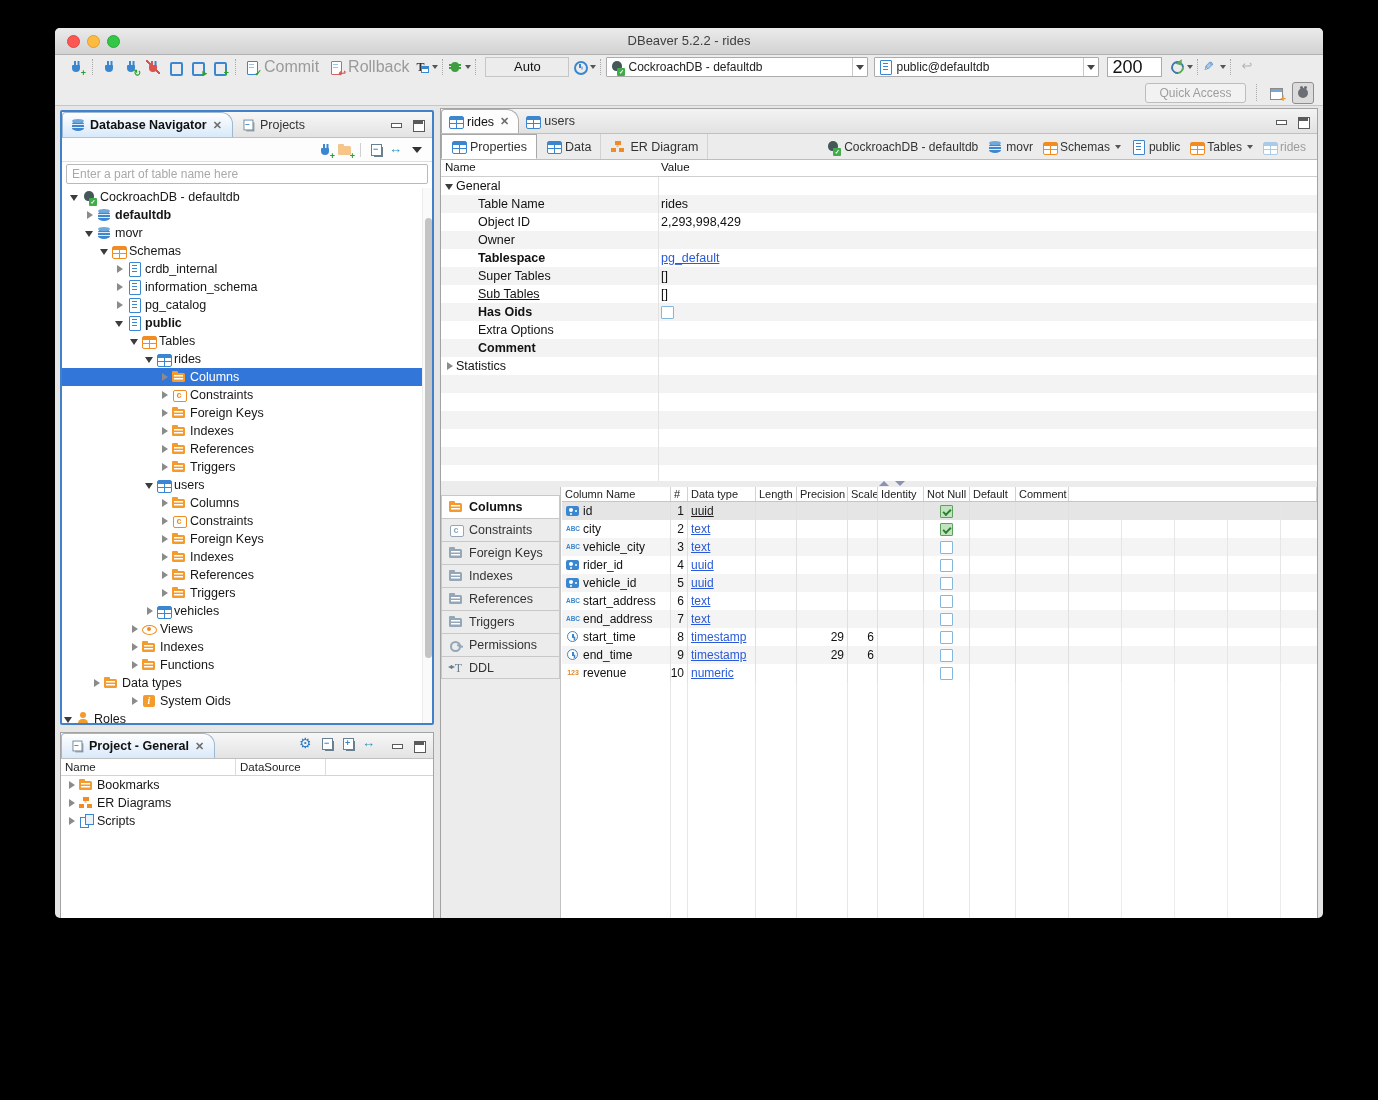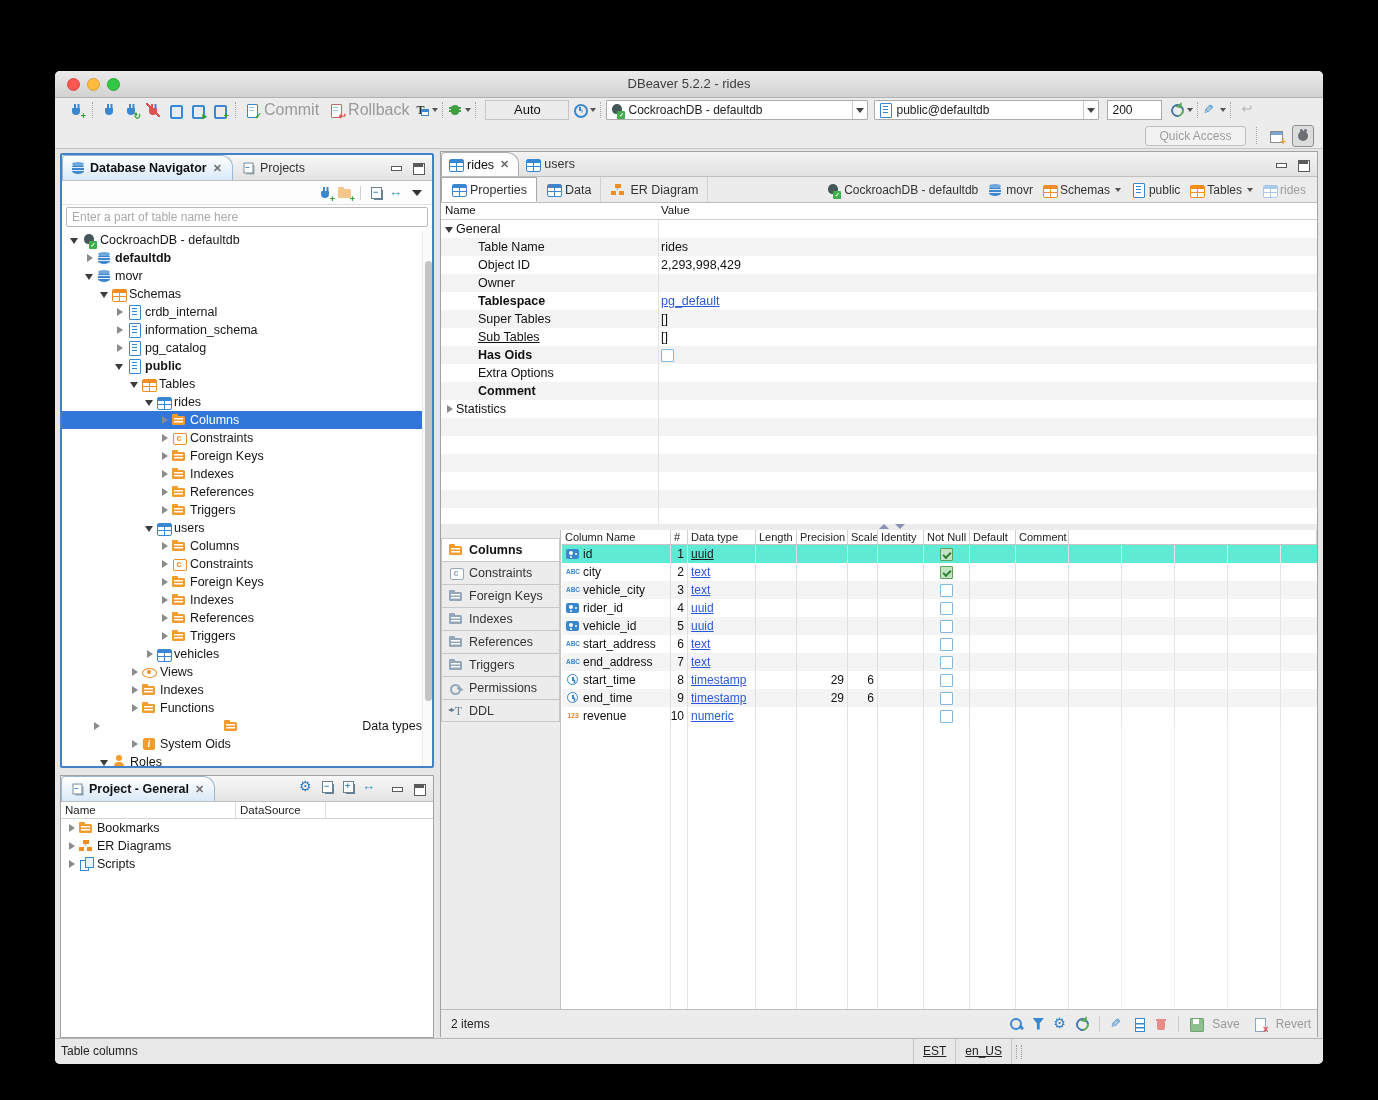--- a/index.html
+++ b/index.html
@@ -1,17 +1,17 @@
 <!DOCTYPE html>
 <html><head>
 <meta charset="utf-8">
 <style>
   * { margin:0; padding:0; box-sizing:border-box; }
   html,body { width:1378px; height:1100px; background:#000; font-family:"Liberation Sans", sans-serif; overflow:hidden; }
-  .window { position:absolute; left:55px; top:28px; width:1268px; height:993px; background:#e6e6e6; border-radius:5px; overflow:hidden; box-shadow:0 10px 30px rgba(0,0,0,.6);margin-top:43px; }
+  .window { position:absolute; left:55px; top:28px; width:1268px; height:890px; background:#e6e6e6; border-radius:5px; overflow:hidden; box-shadow:0 10px 30px rgba(0,0,0,.6); }
 
   
   .titlebar { position:absolute; left:0; top:0; right:0; height:27px; background:linear-gradient(#ebebeb,#d2d2d2); border-bottom:1px solid #b1b1b1; }
   .tl { position:absolute; top:7px; width:13px; height:13px; border-radius:50%; }
   .tl.red { left:12px; background:#fc5753; border:1px solid #df4744; }
   .tl.yellow { left:32px; background:#fdbc40; border:1px solid #de9f34; }
   .tl.green { left:52px; background:#33c748; border:1px solid #27aa35; }
   .title { text-align:center; line-height:26px; font-size:13px; color:#3e3e3e; }
 
   
@@ -19,21 +19,21 @@
   .toolbar2 { position:absolute; left:0; top:51px; right:0; height:27px; background:#ececec; border-bottom:1px solid #c6c6c6; }
   .tsep { width:1px; height:16px; border-left:1px dotted #aaa; margin:0 5px; flex:none; }
   .tbtn { width:22px; height:21px; display:flex; align-items:center; justify-content:center; flex:none; position:relative; }
   .tlabel { font-size:16px; color:#9a9a9a; margin:0 6px 0 1px; }
   .combo { height:20px; background:#fff; border:1px solid #ababab; border-radius:1px; display:flex; align-items:center; font-size:12px; color:#222; flex:none; position:relative; }
   .combo .cbtext { flex:1; padding-left:3px; white-space:nowrap; overflow:hidden; }
   .combo .cbarrow { width:15px; height:100%; border-left:1px solid #c9c9c9; display:flex; align-items:center; justify-content:center; }
   .carrow { width:0; height:0; border-left:4px solid transparent; border-right:4px solid transparent; border-top:5px solid #444; }
   .minicaret { width:0; height:0; border-left:3px solid transparent; border-right:3px solid transparent; border-top:4px solid #555; margin-left:2px; }
   .autobtn { width:84px; height:20px; border:1px solid #c6c6c6; background:#ececec; text-align:center; line-height:18px; font-size:13px; color:#111; margin:0 4px; flex:none; }
-  .numinput { width:55px; height:20px; border:1px solid #ababab; background:#fff; font-size:12px; padding-left:4px; color:#111; font-family:"Liberation Sans",sans-serif; }
+  .numinput { width:55px; height:20px; border:1px solid #ababab; background:#fff; font-size:18px; padding-left:4px; color:#111; font-family:"Liberation Sans",sans-serif; }
   .qaccess { position:absolute; right:77px; top:4px; width:101px; height:20px; border:1px solid #bdbdbd; border-radius:3px; background:#f2f2f2; color:#9d9d9d; font-size:12px; text-align:center; line-height:18px; }
   .persp { position:absolute; top:3px; width:22px; height:22px; display:flex; align-items:center; justify-content:center; }
   .persp.active { border:1px solid #8e8e8e; border-radius:3px; background:#dcdcdc; }
   .t2sep { position:absolute; right:66px; top:5px; height:17px; border-left:1px dotted #aaa; }
 
   
   .ico { width:16px; height:16px; display:inline-block; position:relative; flex:none; }
   .i-plug::before { content:""; position:absolute; left:4px; top:6px; width:8px; height:7px; background:#3a87cf; border-radius:1px 1px 4px 4px; }
   .i-plug::after { content:""; position:absolute; left:5.5px; top:2px; width:2px; height:5px; background:#3a87cf; box-shadow:3.5px 0 0 #3a87cf; }
   .i-plug.red::before, .i-plug.red::after { background:#d9534f; }
@@ -196,21 +196,21 @@
   .bottom { position:absolute; left:0; top:378px; width:100%; height:479px; background:#fff; }
   .dtabs { position:absolute; left:0; top:0; width:120px; bottom:0; background:#ececec; border-right:1px solid #c3c3c3; padding-top:8px; }
   .dtab { height:23px; display:flex; align-items:center; gap:5px; padding-left:6px; font-size:12.5px; color:#333; border:1px solid #c8c8c8; border-bottom:none; background:#ececec; }
   .dtab:last-child { border-bottom:1px solid #c8c8c8; }
   .dtab.active { background:#fff; font-weight:bold; color:#111; }
   .grid { position:absolute; left:121px; right:0; top:0; bottom:0; overflow:hidden; background:#fff; }
   .ghead { height:15px; display:flex; font-size:11px; color:#222; border-bottom:1px solid #c6c6c6; }
   .ghead .gc { border-right:1px solid #d2d2d2; padding:1px 3px 0 3px; white-space:nowrap; overflow:hidden; }
   .grow { height:18px; display:flex; font-size:12px; color:#111; align-items:stretch; }
   .grow.stripe { background:#f4f4f4; }
-  .grow.sel { background:#5eead4; }
+  .grow.sel { background:#e5e5e5; }
   .grow .gc { border-right:1px solid #e0e0e0; padding:0 3px; display:flex; align-items:center; white-space:nowrap; overflow:hidden; }
   .gc.r { justify-content:flex-end; }
   .gc.c { justify-content:center; }
   .grid-fill { display:flex; }
   .grid-fill .gc { border-right:1px solid #e6e6e6; }
 
   
   .btoolbar { position:absolute; left:0; top:857px; width:100%; height:28px; background:#ececec; border-top:1px solid #bdbdbd; display:flex; align-items:center; }
   .btoolbar .count { font-size:12px; color:#222; margin-left:10px; }
   .btool-icons { position:absolute; right:6px; display:flex; align-items:center; gap:6px; }
@@ -494,31 +494,31 @@
         <div class="trow" style="padding-left: 66px;">
           <span class="exp closed"></span>
           <span class="ico i-folder"></span>
           <span class="lbl">Indexes</span>
         </div>
         <div class="trow" style="padding-left: 66px;">
           <span class="exp closed"></span>
           <span class="ico i-folder"></span>
           <span class="lbl">Functions</span>
         </div>
-        <div class="trow" style="padding-left: 28px; justify-content: space-between;">
+        <div class="trow" style="padding-left: 28px;">
           <span class="exp closed"></span>
           <span class="ico i-folder"></span>
           <span class="lbl">Data types</span>
         </div>
         <div class="trow" style="padding-left: 66px;">
           <span class="exp closed"></span>
           <span class="ico i-info"></span>
           <span class="lbl">System Oids</span>
         </div>
-        <div class="trow" style="padding-left: 36px;">
+        <div class="trow" style="">
           <span class="exp open"></span>
           <span class="ico i-person"></span>
           <span class="lbl">Roles</span>
         </div>
       </div>
     <div class="vscroll">
         <div class="vthumb"></div>
       </div>
   </div>
 

